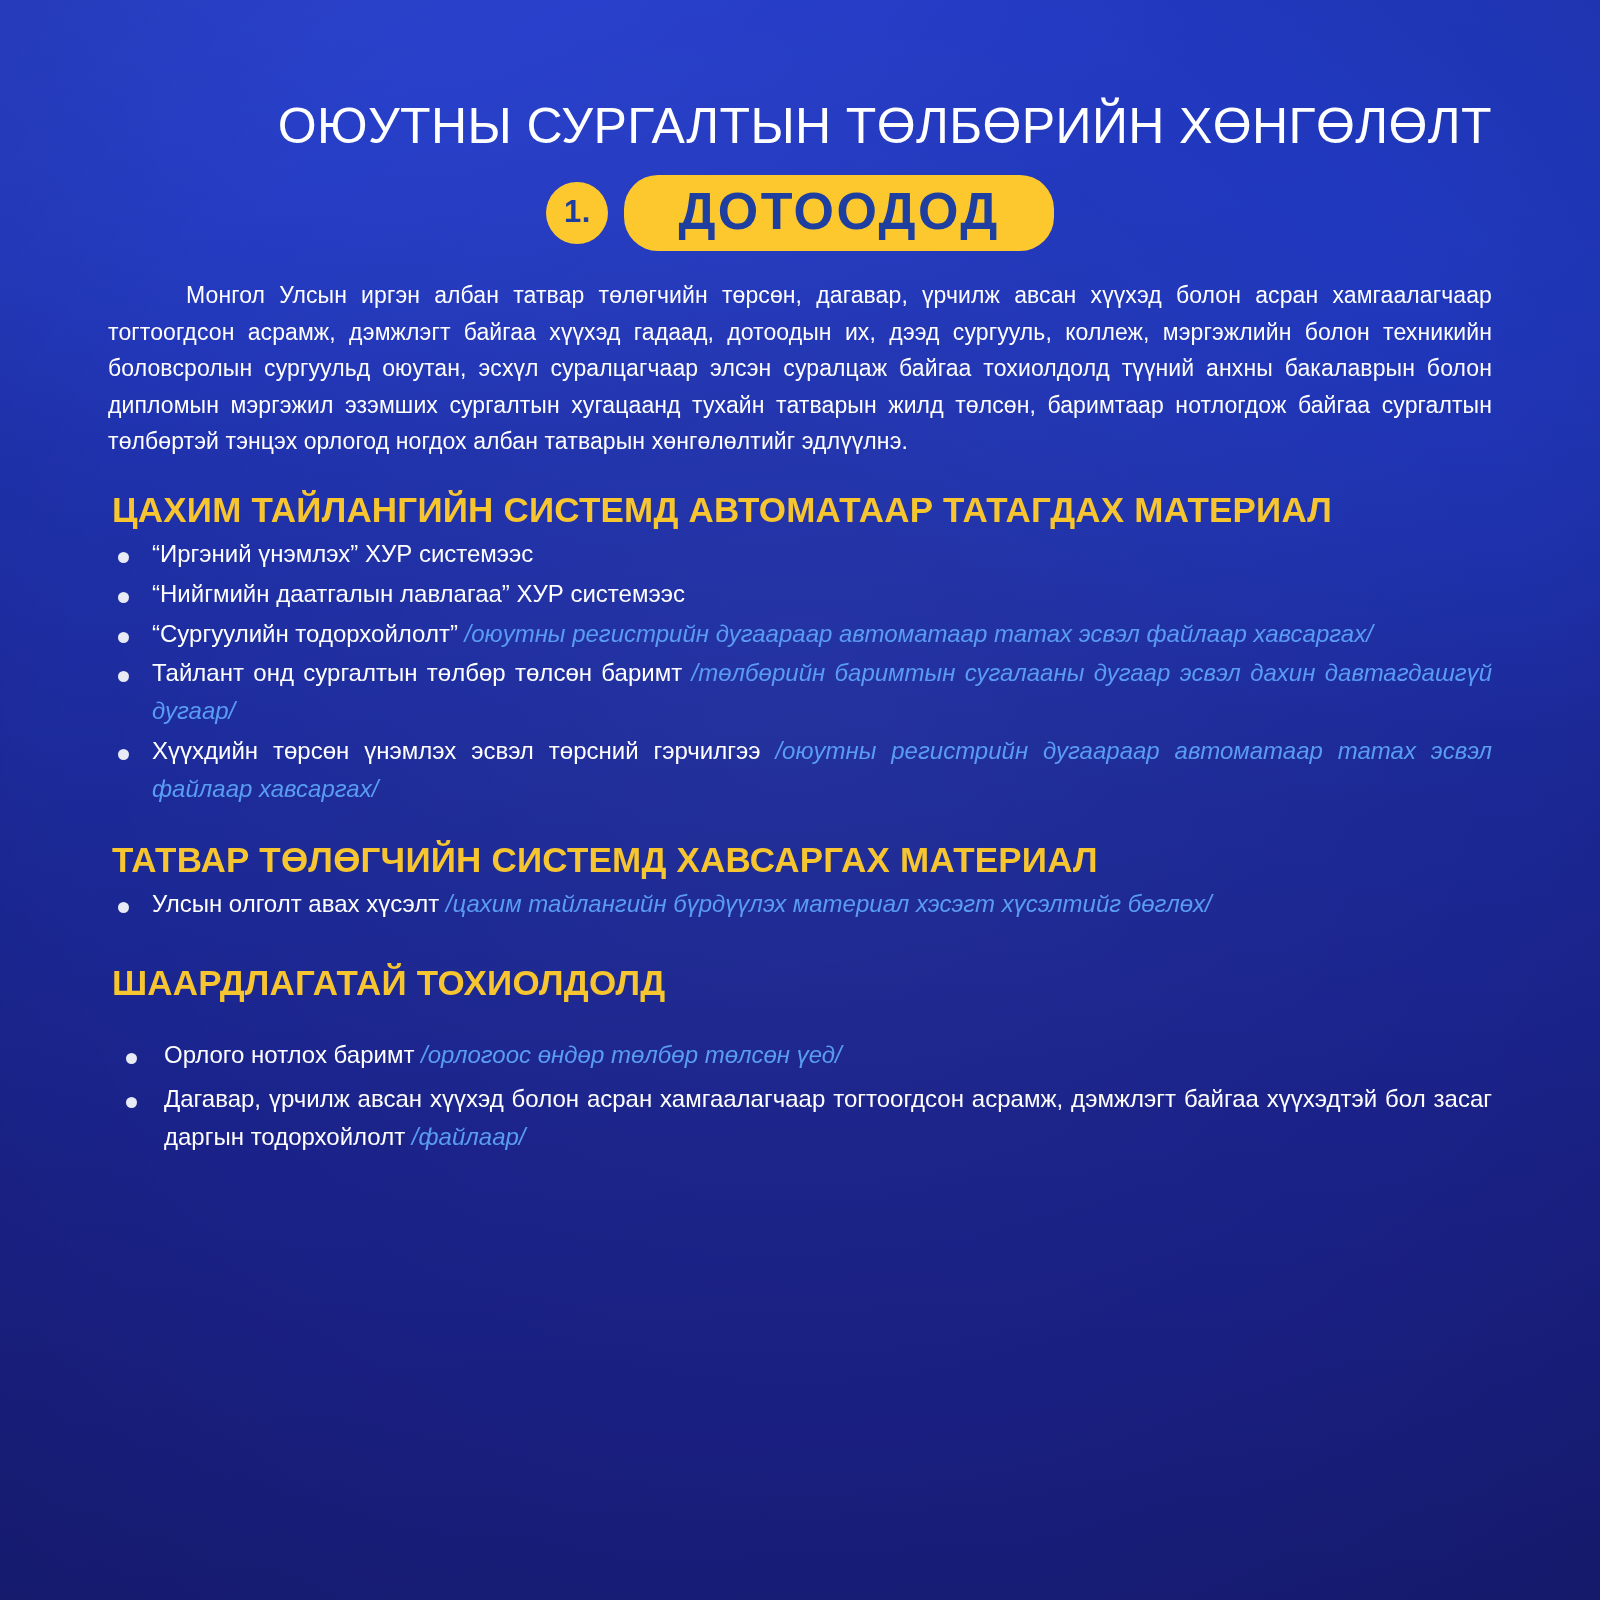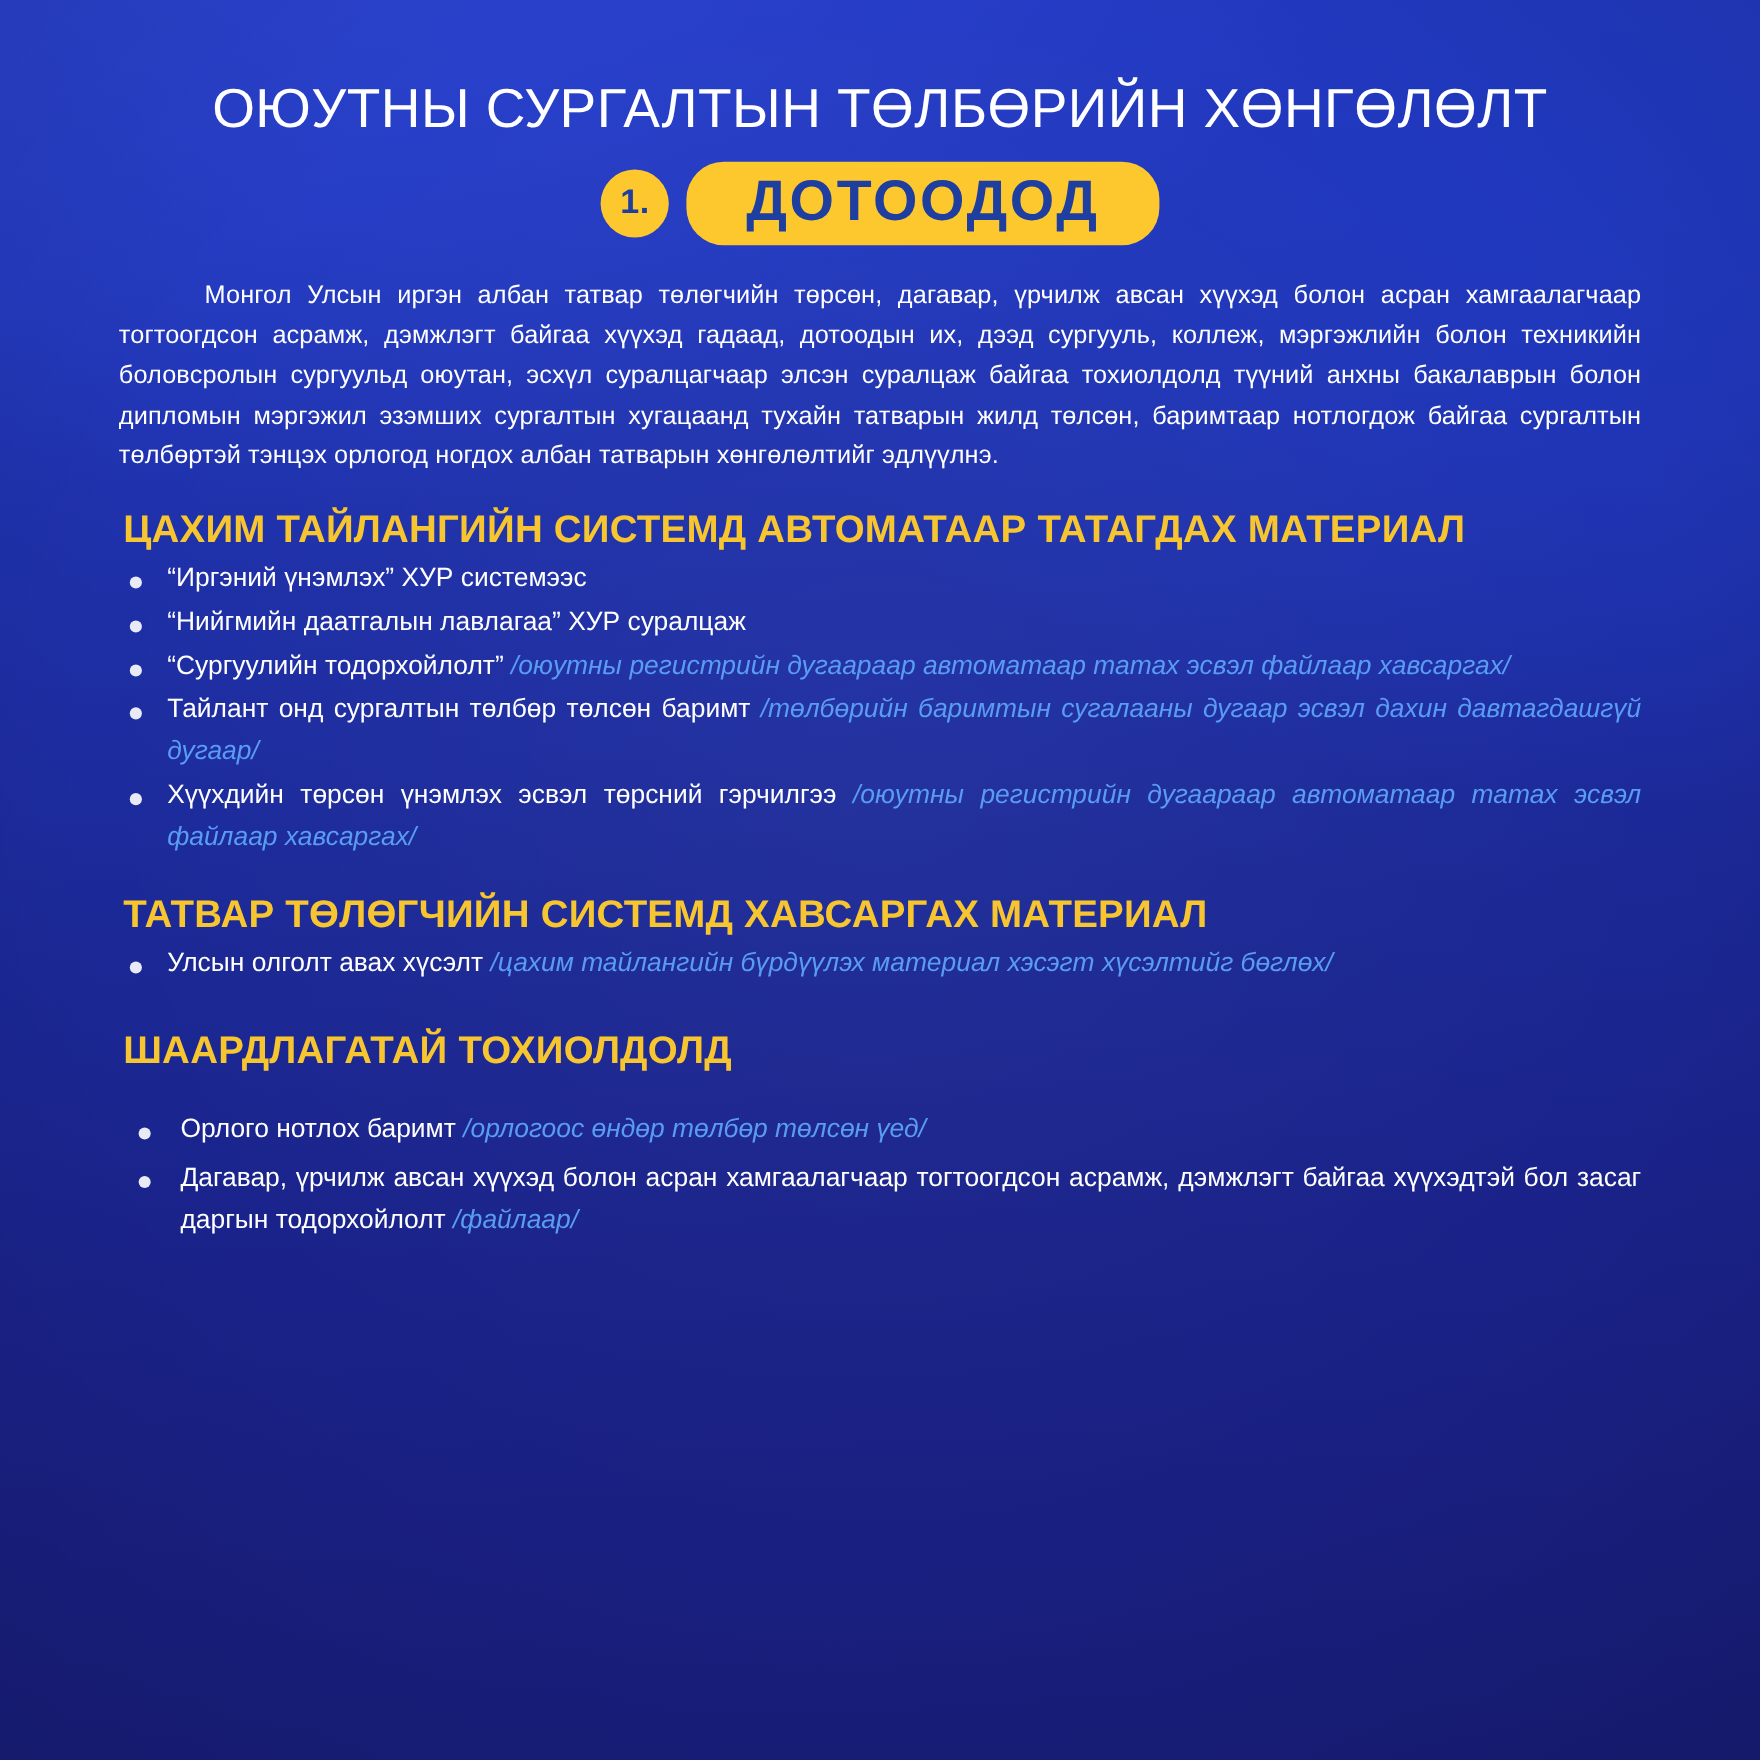--- a/index.html
+++ b/index.html
@@ -31,28 +31,28 @@
   }
 
   .content {
     position: absolute;
     inset: 0;
     padding: 0 108px;
   }
 
   
   .title {
-    text-align: center;
+    text-align: right;
     color: #ffffff;
     font-size: 50px;
     font-weight: 400;
     letter-spacing: 0.4px;
     line-height: 1.06;
     margin: 0;
-    padding-top: 72px;
+    padding-top: 100px;
     white-space: nowrap;
   }
 
   
   .badge-row {
     display: flex;
     align-items: center;
     justify-content: center;
     gap: 16px;
     margin-top: 22px;
@@ -164,21 +164,21 @@
     <p class="intro">Монгол Улсын иргэн албан татвар төлөгчийн төрсөн, дагавар, үрчилж авсан хүүхэд болон асран хамгаалагчаар тогтоогдсон асрамж, дэмжлэгт байгаа хүүхэд гадаад, дотоодын их, дээд сургууль, коллеж, мэргэжлийн болон техникийн боловсролын сургуульд оюутан, эсхүл суралцагчаар элсэн суралцаж байгаа тохиолдолд түүний анхны бакалаврын болон дипломын мэргэжил эзэмших сургалтын хугацаанд тухайн татварын жилд төлсөн, баримтаар нотлогдож байгаа сургалтын төлбөртэй тэнцэх орлогод ногдох албан татварын хөнгөлөлтийг эдлүүлнэ.</p>
 
     <h2 class="sec-head sec-1">ЦАХИМ ТАЙЛАНГИЙН СИСТЕМД АВТОМАТААР ТАТАГДАХ МАТЕРИАЛ</h2>
     <ul class="blist tight">
       <li>
         <span class="dot"></span>
         <span>“Иргэний үнэмлэх” ХУР системээс</span><span class="note"></span>
       </li>
       <li>
         <span class="dot"></span>
-        <span>“Нийгмийн даатгалын лавлагаа” ХУР суралцаж</span><span class="note"></span>
+        <span>“Нийгмийн даатгалын лавлагаа” ХУР системээс</span><span class="note"></span>
       </li>
       <li>
         <span class="dot"></span>
         <span>“Сургуулийн тодорхойлолт” </span><span class="note">/оюутны регистрийн дугаараар автоматаар татах эсвэл файлаар хавсаргах/</span>
       </li>
       <li>
         <span class="dot"></span>
         <span>Тайлант онд сургалтын төлбөр төлсөн баримт </span><span class="note">/төлбөрийн баримтын сугалааны дугаар эсвэл дахин давтагдашгүй дугаар/</span>
       </li>
       <li>

